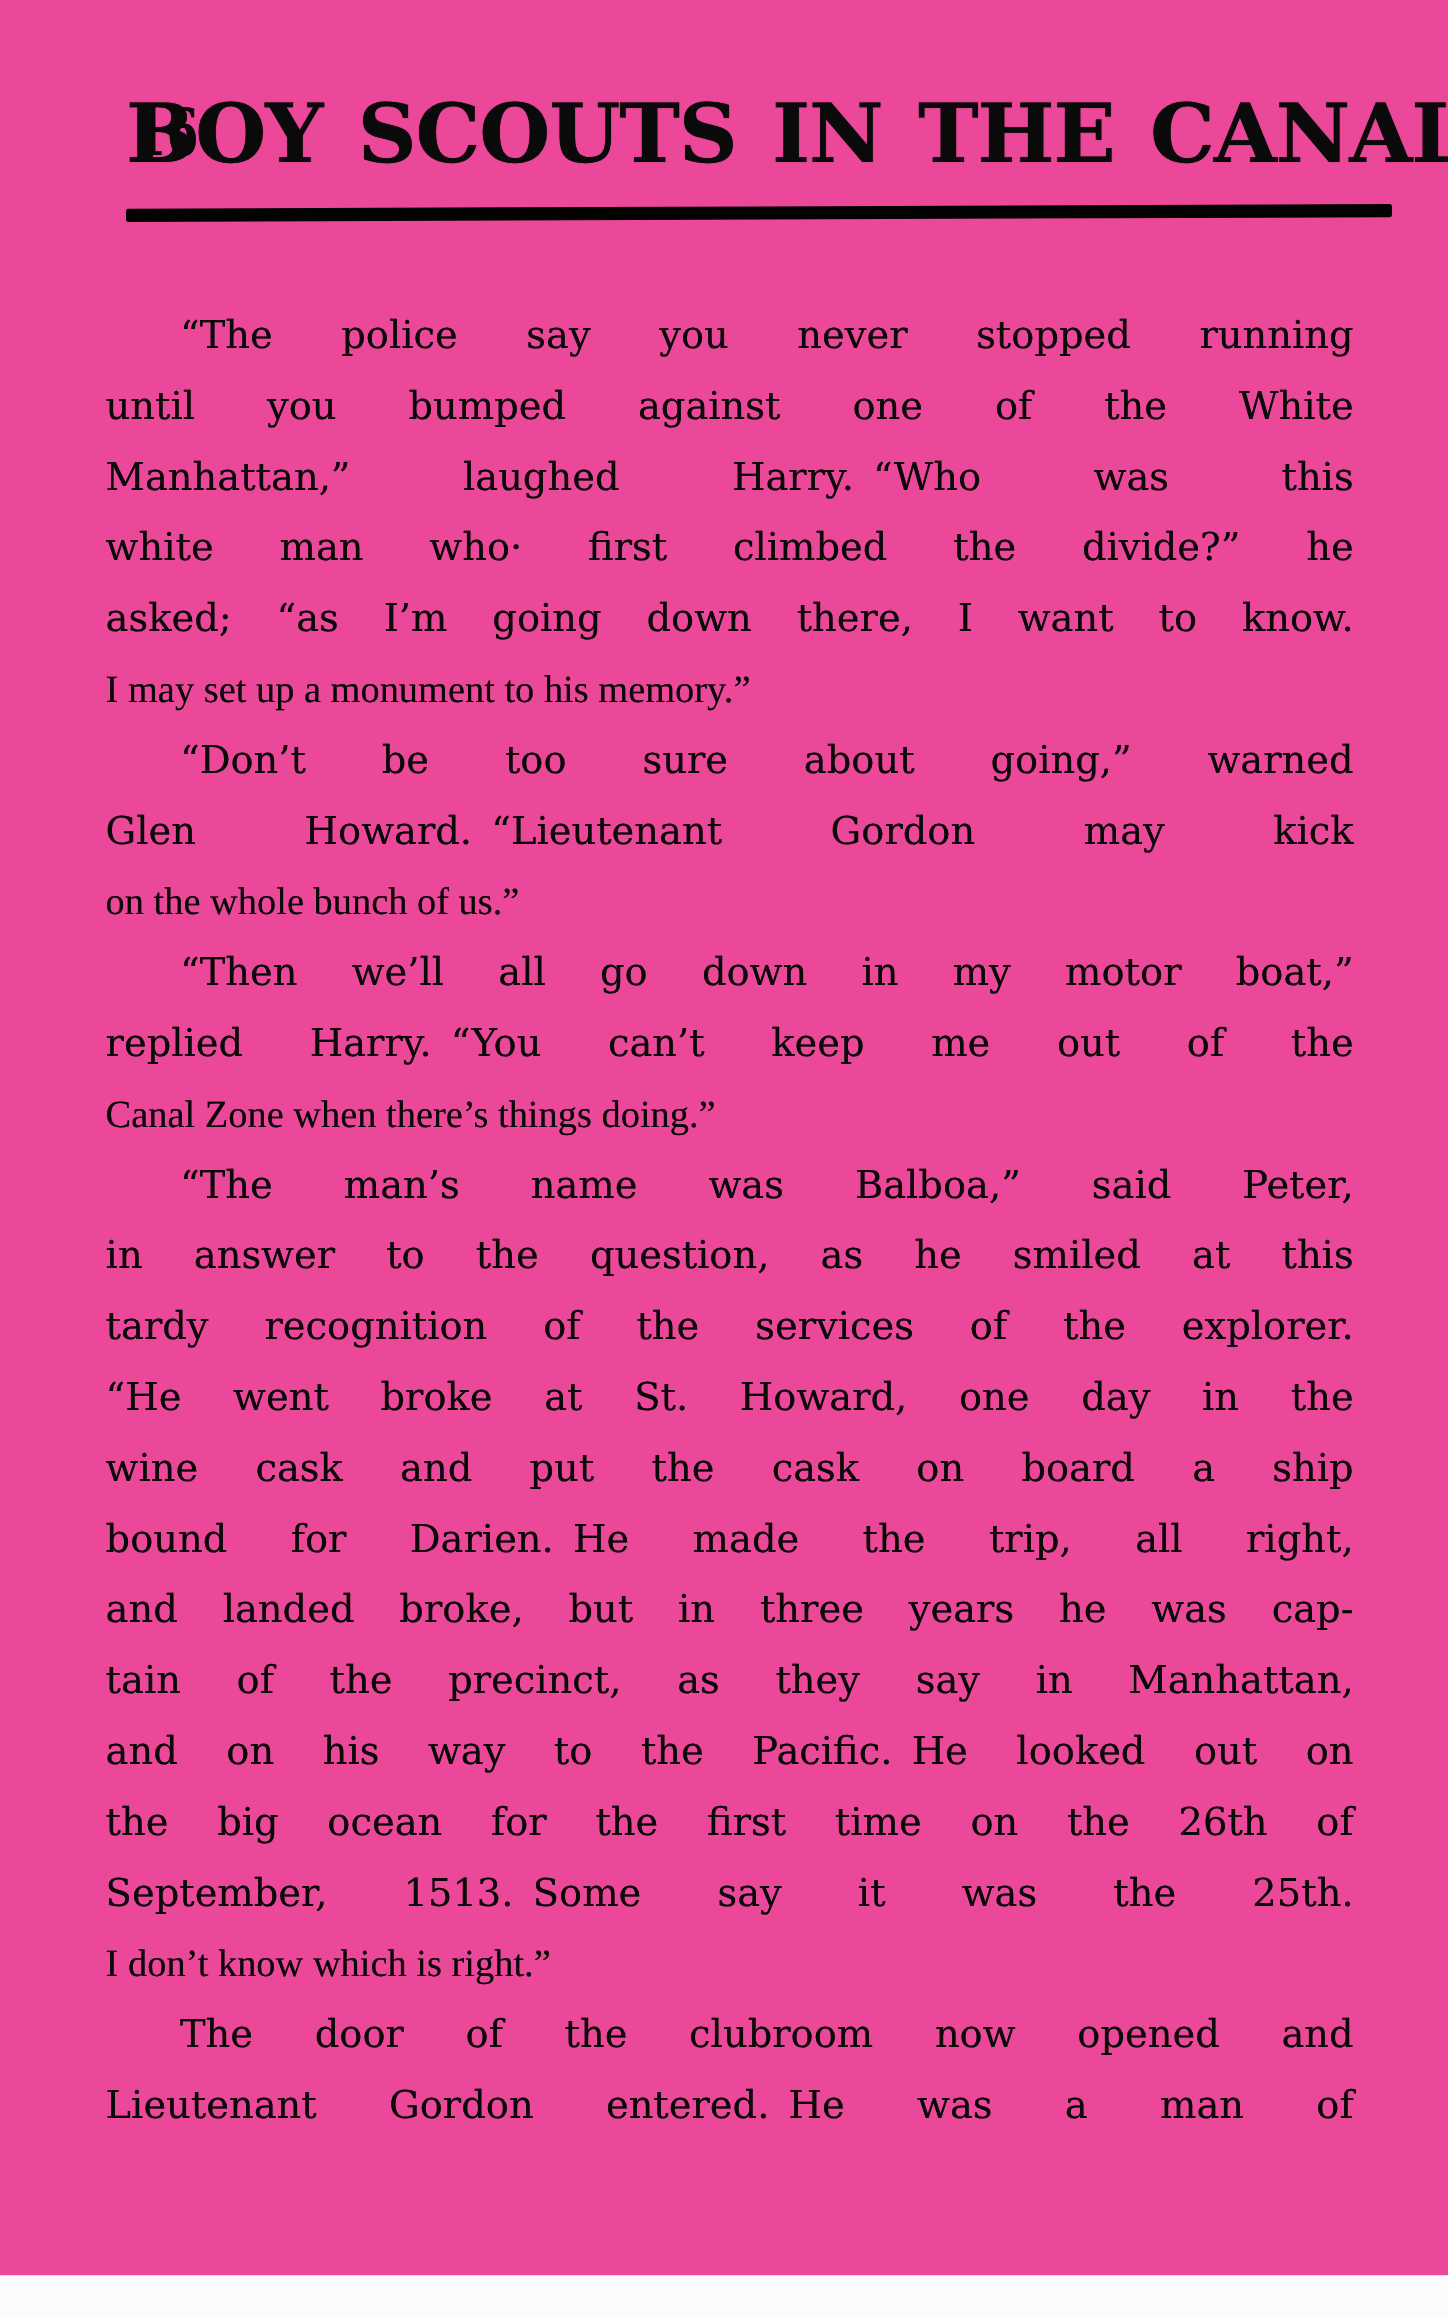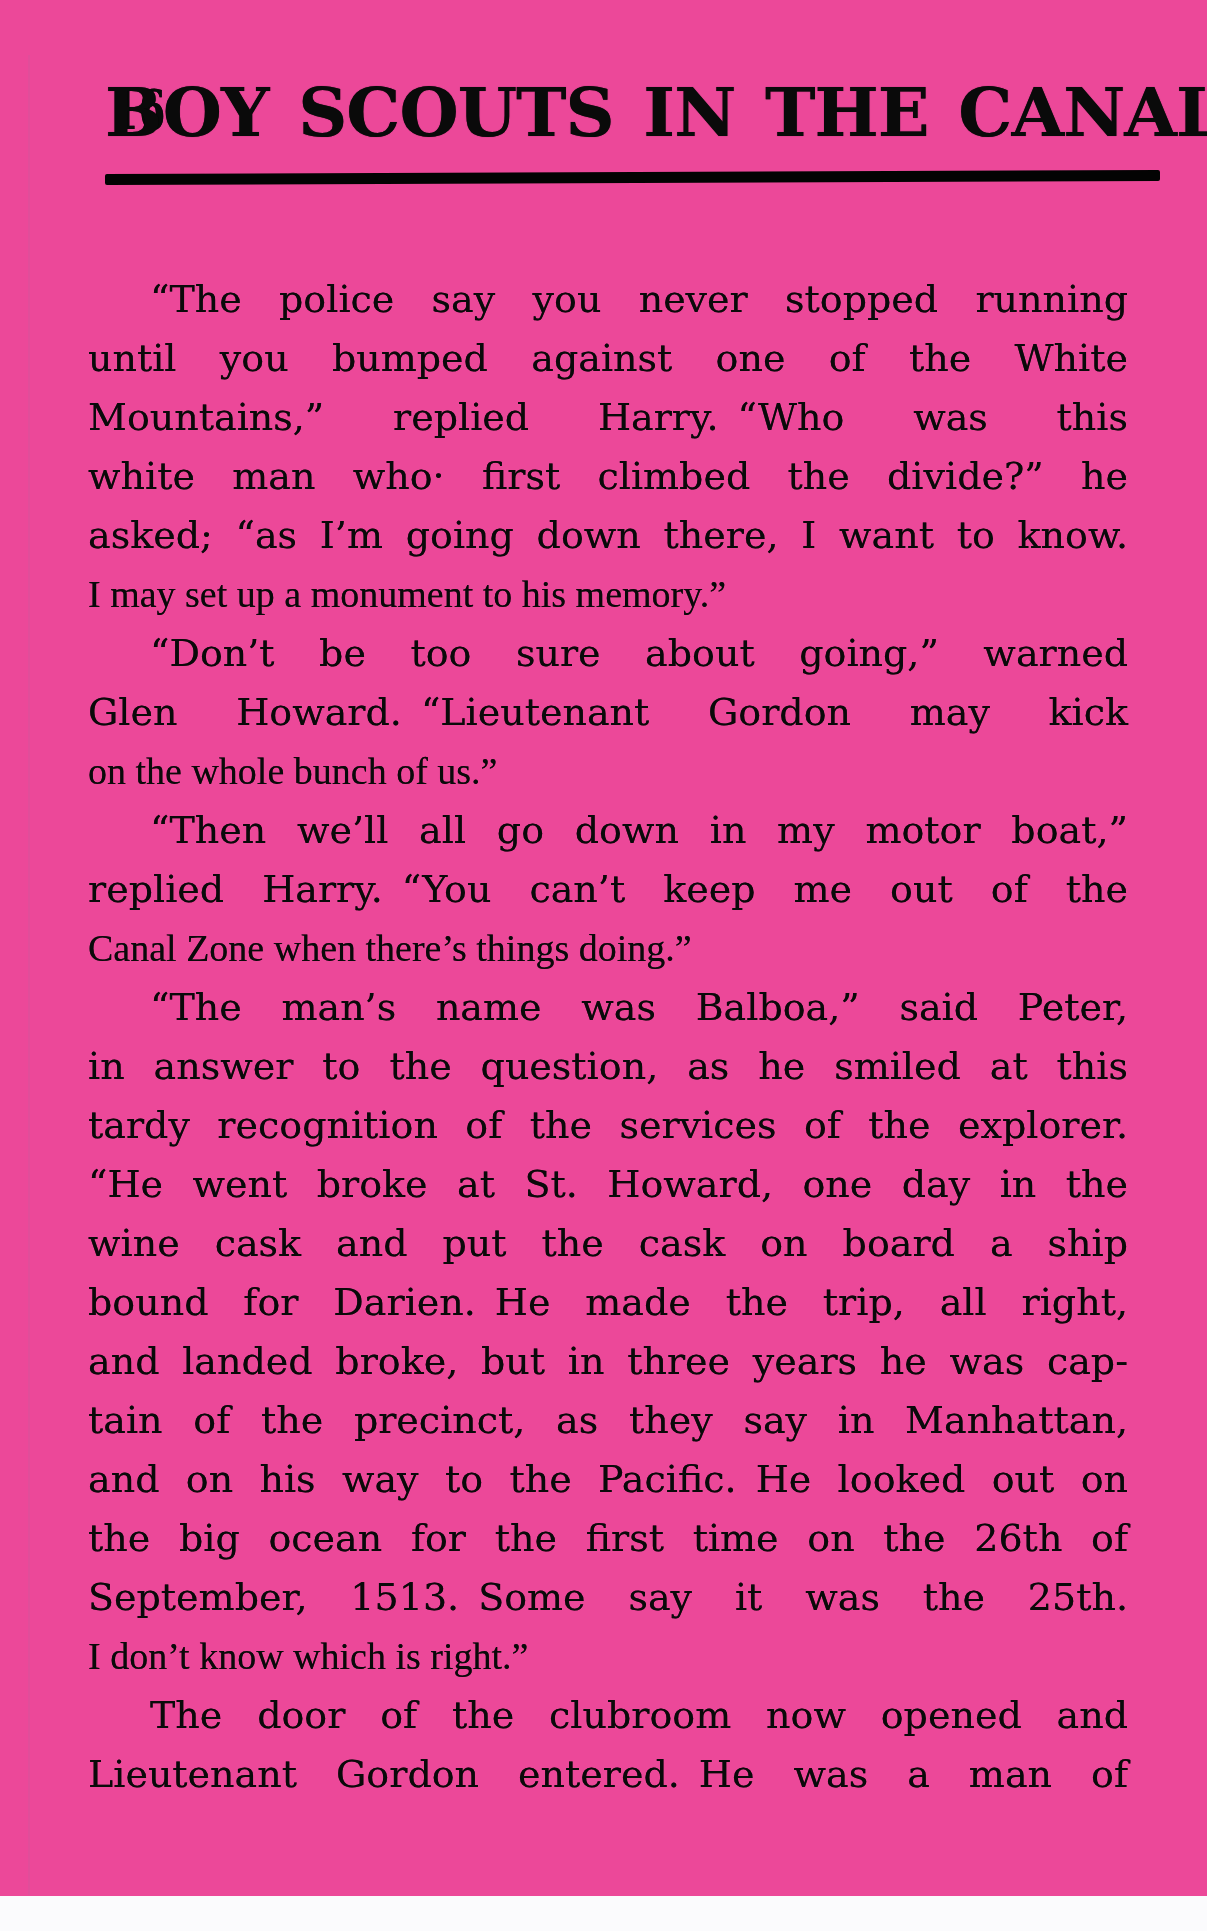--- a/index.html
+++ b/index.html
@@ -37,22 +37,22 @@
     text-shadow:0 0 0.7px rgba(0,0,0,0.8);
   }
   .head-rule {
     position:absolute; left:105px; top:172px;
     width:1055px; height:11px;
     background:#030303;
     transform:rotate(-0.22deg);
     border-radius:2px;
   }
   .page-body {
-    position:absolute; left:88px; top:270px; width:1040px;
-    font-size:38px; line-height:59px;
+    position:absolute; left:88px; top:250px; width:1040px;
+    font-size:32px; line-height:59px;
     text-shadow:0 0 0.5px rgba(0,0,0,0.65);
   }
   .paragraph { margin:0; }
   .text-line {
     text-align:justify;
     text-align-last:justify;
     -moz-text-align-last:justify;
     height:59px; overflow:visible; white-space:nowrap0;
   }
   .text-line.para-start { text-indent:62px; }
@@ -73,21 +73,21 @@
     <span class="page-number">16</span>
     <div class="running-title">BOY SCOUTS IN THE CANAL ZONE;</div>
   </div>
 
   <div class="head-rule"></div>
 
   <div class="page-body">
       <div class="paragraph">
         <div class="text-line para-start">“The police say you never stopped running</div>
         <div class="text-line">until you bumped against one of the White</div>
-        <div class="text-line">Mountains,” replied Harry. “Who was this</div>
+        <div class="text-line">Manhattan,” laughed Harry. “Who was this</div>
         <div class="text-line">white man who· first climbed the divide?” he</div>
         <div class="text-line">asked; “as I’m going down there, I want to know.</div>
         <div class="text-line para-end">I may set up a monument to his memory.”</div>
       </div>
       <div class="paragraph">
         <div class="text-line para-start">“Don’t be too sure about going,” warned</div>
         <div class="text-line">Glen Howard. “Lieutenant Gordon may kick</div>
         <div class="text-line para-end">on the whole bunch of us.”</div>
       </div>
       <div class="paragraph">

